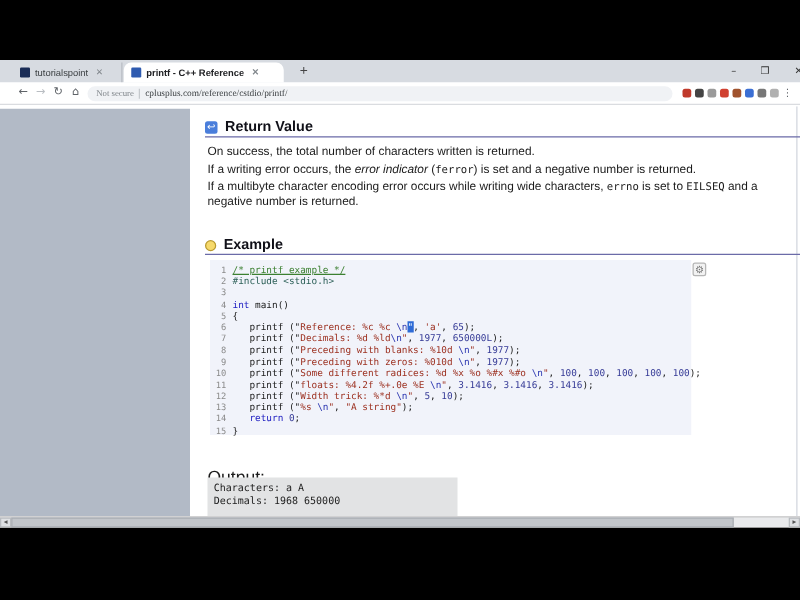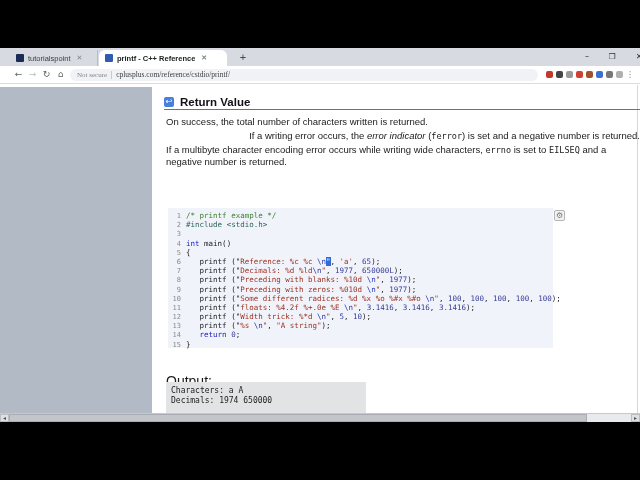--- a/index.html
+++ b/index.html
@@ -62,21 +62,21 @@
   .seg-m { font-family:"DejaVu Sans Mono", monospace; font-size:8.5px; }
 
   
   #codeblock { position:absolute; left:168px; top:123px; width:385px; height:140px;
     background:#f1f3fa; padding-top:3px; }
   .cl { height:9.2px; line-height:9.2px; white-space:pre;
     font-family:"DejaVu Sans Mono", monospace; font-size:7.5px; }
   .ln { display:inline-block; width:13px; text-align:right; margin-right:5px;
     color:#8a8a8a; font-size:7px; font-family:"DejaVu Sans Mono", monospace; }
   .tok-d { color:#1a1a1a;margin-top:44px; }
-  .tok-c { color:#3c8031; }
+  .tok-c { color:#3c8031;text-decoration:underline; }
   .tok-p { color:#2d6058; }
   .tok-k { color:#1a1ac0; }
   .tok-s { color:#9c3020; }
   .tok-e { color:#2a35b0; }
   .tok-n { color:#353a96; }
   .tok-sel { background:#2e6bd6; color:#fff; }
 
   #gear-btn { position:absolute; left:554px; top:125px; width:11px; height:11px;
     background:#f2f2f2; border:1px solid #b5b5b5; border-radius:2px; color:#777;
     font-size:8px; line-height:9px; text-align:center;
@@ -144,23 +144,27 @@
 
   <div id="pagearea">
     <div id="left-panel"></div>
     <div id="v-edge"></div>
 
     <div class="sect-head" style="top:10px;">
       <span id="rv-icon">↩</span>
       <span class="sect-title">Return Value</span>
     </div>
     <div class="para" style="top:31px;">On success, the total number of characters written is returned.</div>
-    <div class="para" style="top:45px;text-align:right;"><span>If a writing error occurs, the </span><span class="seg-i">error indicator</span><span> (</span><span class="seg-m">ferror</span><span>) is set and a negative number is returned.</span></div>
+    <div class="para" style="top:45px;"><span>If a writing error occurs, the </span><span class="seg-i">error indicator</span><span> (</span><span class="seg-m">ferror</span><span>) is set and a negative number is returned.</span></div>
     <div class="para" style="top:59px;"><span>If a multibyte character encoding error occurs while writing wide characters, </span><span class="seg-m">errno</span><span> is set to </span><span class="seg-m">EILSEQ</span><span> and a negative number is returned.</span></div>
 
+    <div class="sect-head" style="top:104px;">
+      <span id="bulb-icon"></span>
+      <span class="sect-title">Example</span>
+    </div>
 
     <div id="codeblock">
 
     <div class="cl"><span class="ln">1</span><span class="tok-c">/* printf example */</span></div>
         <div class="cl"><span class="ln">2</span><span class="tok-p">#include &lt;stdio.h&gt;</span></div>
         <div class="cl"><span class="ln">3</span></div>
         <div class="cl"><span class="ln">4</span><span class="tok-k">int</span><span class="tok-d"> main()</span></div>
         <div class="cl"><span class="ln">5</span><span class="tok-d">{</span></div>
         <div class="cl"><span class="ln">6</span><span class="tok-d">   printf ("</span><span class="tok-s">Reference: %c %c </span><span class="tok-e">\n</span><span class="tok-sel">"</span><span class="tok-d">, </span><span class="tok-s">'a'</span><span class="tok-d">, </span><span class="tok-n">65</span><span class="tok-d">);</span></div>
         <div class="cl"><span class="ln">7</span><span class="tok-d">   printf ("</span><span class="tok-s">Decimals: %d %ld</span><span class="tok-e">\n</span><span class="tok-s">"</span><span class="tok-d">, </span><span class="tok-n">1977</span><span class="tok-d">, </span><span class="tok-n">650000L</span><span class="tok-d">);</span></div>
@@ -172,21 +176,21 @@
         <div class="cl"><span class="ln">13</span><span class="tok-d">   printf ("</span><span class="tok-s">%s </span><span class="tok-e">\n</span><span class="tok-s">"</span><span class="tok-d">, </span><span class="tok-s">"A string"</span><span class="tok-d">);</span></div>
         <div class="cl"><span class="ln">14</span><span class="tok-d">   </span><span class="tok-k">return</span><span class="tok-d"> </span><span class="tok-n">0</span><span class="tok-d">;</span></div>
         <div class="cl"><span class="ln">15</span><span class="tok-d">}</span></div>
       </div>
     <div id="gear-btn">⚙</div>
 
     <div id="output-label">Output:</div>
     <div id="output-box">
 
     <div class="out-line">Characters: a A</div>
-        <div class="out-line">Decimals: 1974 650000</div>
+        <div class="out-line">Decimals: 1968 650000</div>
       </div>
   </div>
 
   <div id="hscroll">
     <div class="hs-arrow" style="left:0;">◂</div>
     <div id="hs-thumb"></div>
     <div class="hs-arrow" style="left:631px;">▸</div>
   </div>
 </div>
 

